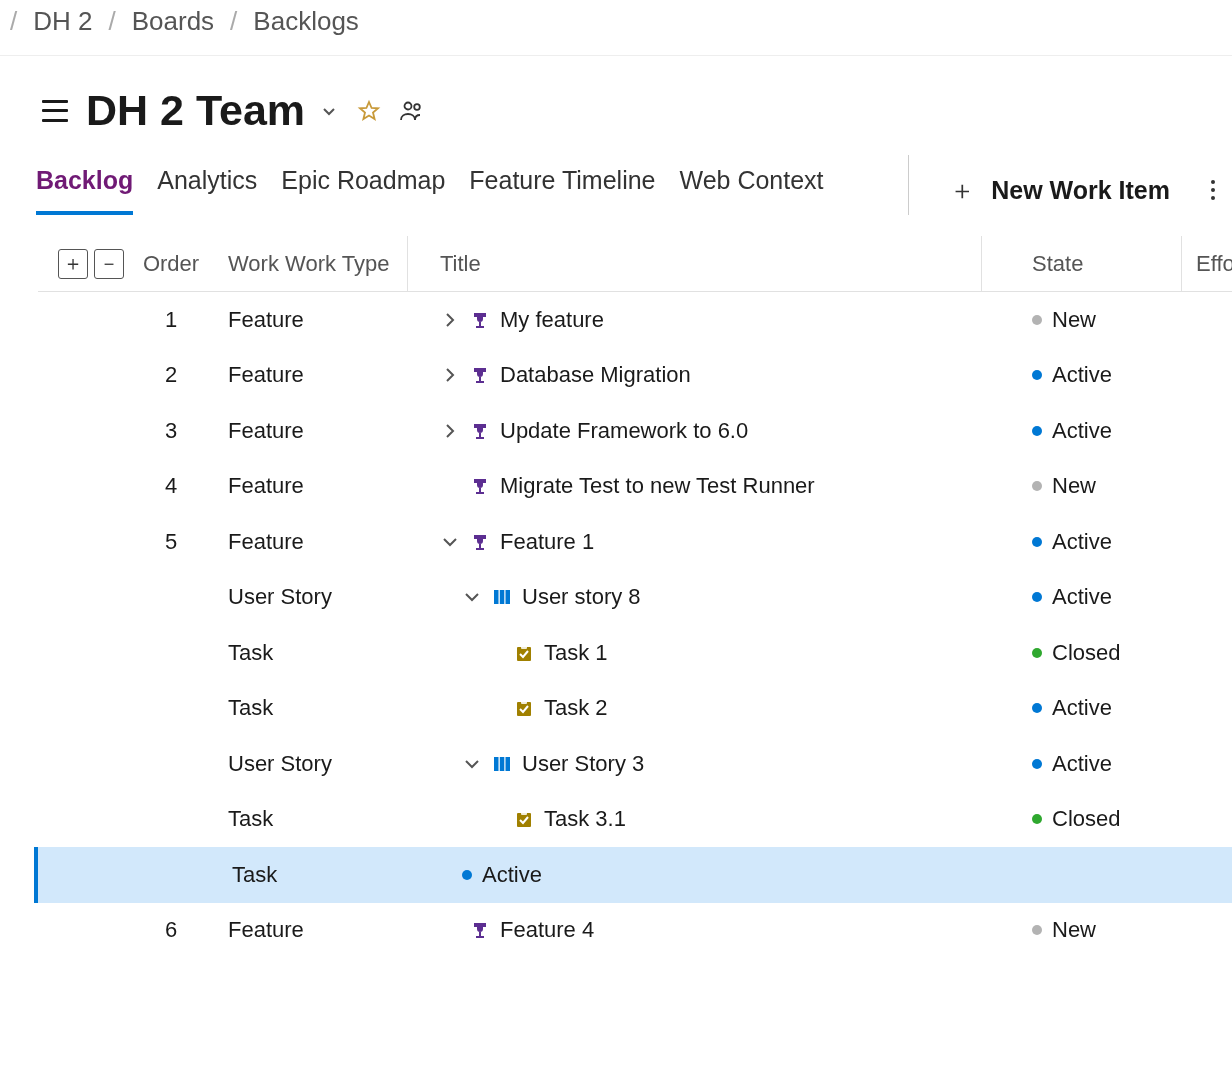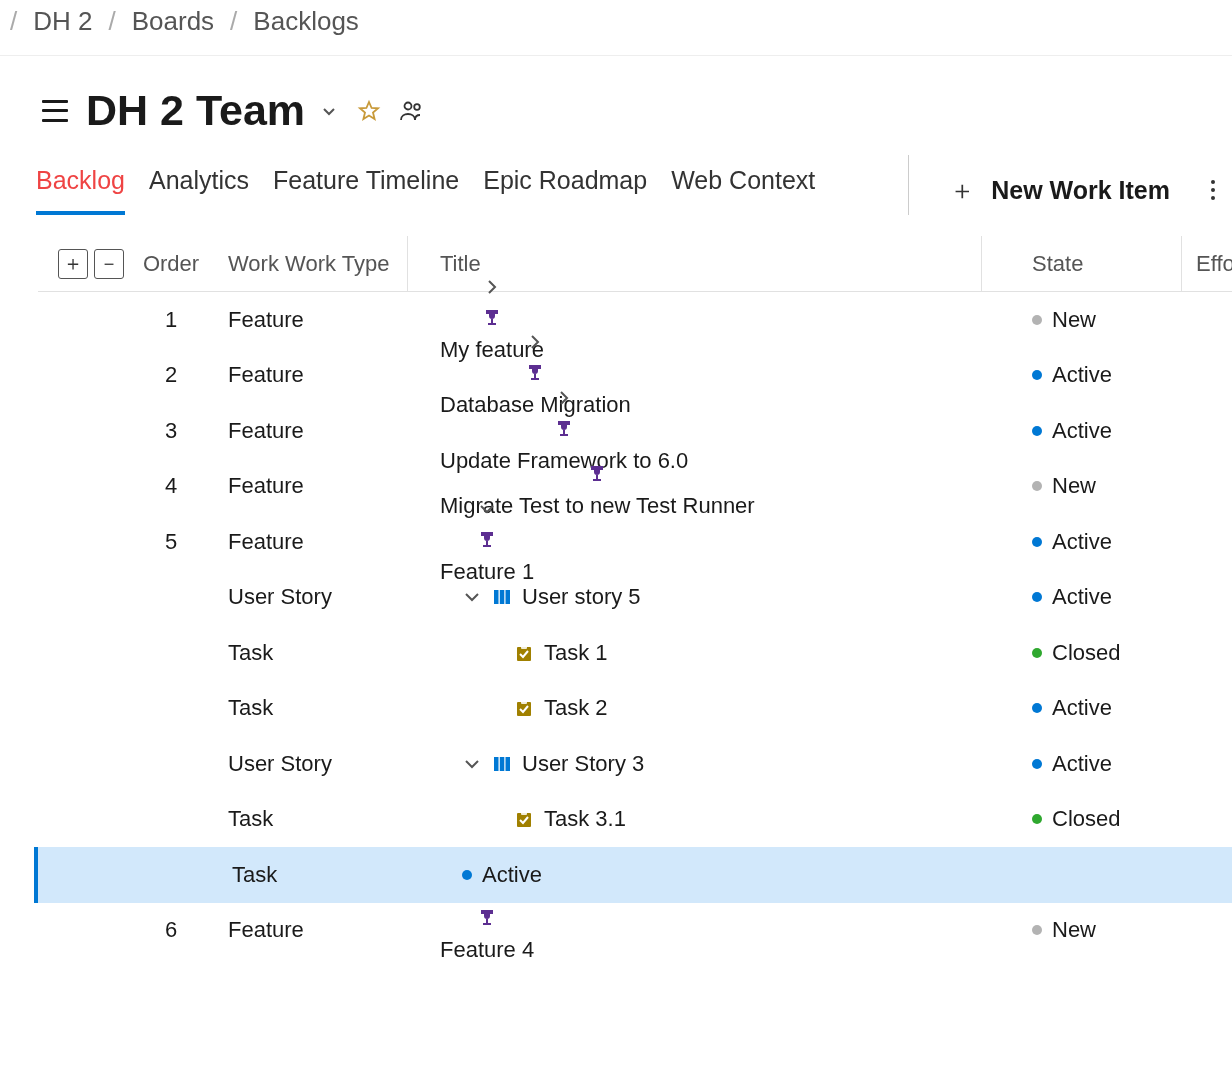--- a/index.html
+++ b/index.html
@@ -37,21 +37,21 @@
   .header-btn { display:inline-flex; align-items:center; justify-content:center; }
 
   .tabbar {
     display: flex;
     align-items: center;
     padding: 30px 0 0 36px;
     border-bottom: 1px solid transparent;
   }
   .tabs { display:flex; gap: 24px; }
   .tab { font-size: 25px; color:#333; padding: 0 0 16px 0; cursor: pointer; }
-  .tab.active { color:#ef4444; font-weight:400; border-bottom: 4px solid #0078d4; }
+  .tab.active { color:#701a75; font-weight:700; border-bottom: 4px solid #0078d4; }
   .tabbar-spacer { flex: 1; }
   .tabbar-divider { width:1px; height:60px; background:#ccc; margin: -10px 40px 0 40px; }
   .new-work-item {
     display:flex; align-items:center; gap:16px;
     font-size: 25px; font-weight:600; cursor:pointer;
     padding-right: 16px;
   }
   .plus-large { font-size: 26px; font-weight: 300; color:#333; }
   .more-vert { font-size: 24px; color:#333; margin-left: 24px; margin-right: 16px; cursor:pointer; }
   .more-vert svg circle { fill:#333; }
@@ -92,21 +92,21 @@
     border-left: 4px solid #0078d4;
     margin-left: -4px;
     padding-left: 4px;
   }
   .grid-row .col-type, .grid-row .col-title, .grid-row .col-state, .grid-row .col-effort { height:100%; display:flex; align-items:center;}
   .grid-row .col-type, .grid-row .col-title, .grid-row .col-state { border-right: none; }
 
   .title-cell { display:flex; align-items:center; gap: 10px; }
   .chev { width:20px; display:inline-flex; justify-content:center; }
   .chev svg { stroke:#555; }
-  .indent-0 { padding-left: 0px; flex-direction: column; }
+  .indent-0 { padding-left: 0px; }
   .indent-1 { padding-left: 22px; }
   .indent-2 { padding-left: 44px; }
 
   .state-cell { display:flex; align-items:center; gap:10px; }
   .state-dot { width:10px; height:10px; border-radius:50%; }
   .dot-new { background:#b3b3b3; }
   .dot-active { background:#0078d4; }
   .dot-closed { background:#2fa82f; }
 
   .feature-icon { color:#5c2e91; }
@@ -154,22 +154,22 @@
       <path d="M2 20c0-4 3.5-6 7-6s7 2 7 6"></path>
         <path d="M16 20c0-3 2-5 5-5"></path>
     </svg>
   </span>
 </div>
 
 <div class="tabbar">
   <div class="tabs">
     <div class="tab active">Backlog</div>
     <div class="tab">Analytics</div>
+    <div class="tab">Epic Roadmap</div>
     <div class="tab">Feature Timeline</div>
-    <div class="tab">Epic Roadmap</div>
     <div class="tab">Web Context</div>
   </div>
   <div class="tabbar-spacer"></div>
   <div class="tabbar-divider"></div>
   <div class="new-work-item">
     <span class="plus-large">＋</span>
     <span>New Work Item</span>
   </div>
   <span class="more-vert">
     <svg width="6" height="22" viewBox="0 0 6 22">
@@ -345,21 +345,21 @@
                 <polyline points="4 7 10 13 16 7"></polyline>
               </svg>
             </span>
             <span class="story-icon">
               <svg width="20" height="20" viewBox="0 0 20 20">
                 <rect x="2" y="3" width="4.5" height="14"></rect>
                 <rect x="7.8" y="3" width="4.5" height="14"></rect>
                 <rect x="13.5" y="3" width="4.5" height="14"></rect>
               </svg>
             </span>
-            <span>User story 5</span>
+            <span>User story 8</span>
           </div>
         </div>
         <div class="col-state">
           <div class="state-cell">
             <span class="state-dot dot-active"></span>
             <span>Active</span>
           </div>
         </div>
         <div class="col-effort"></div>
       </div>

